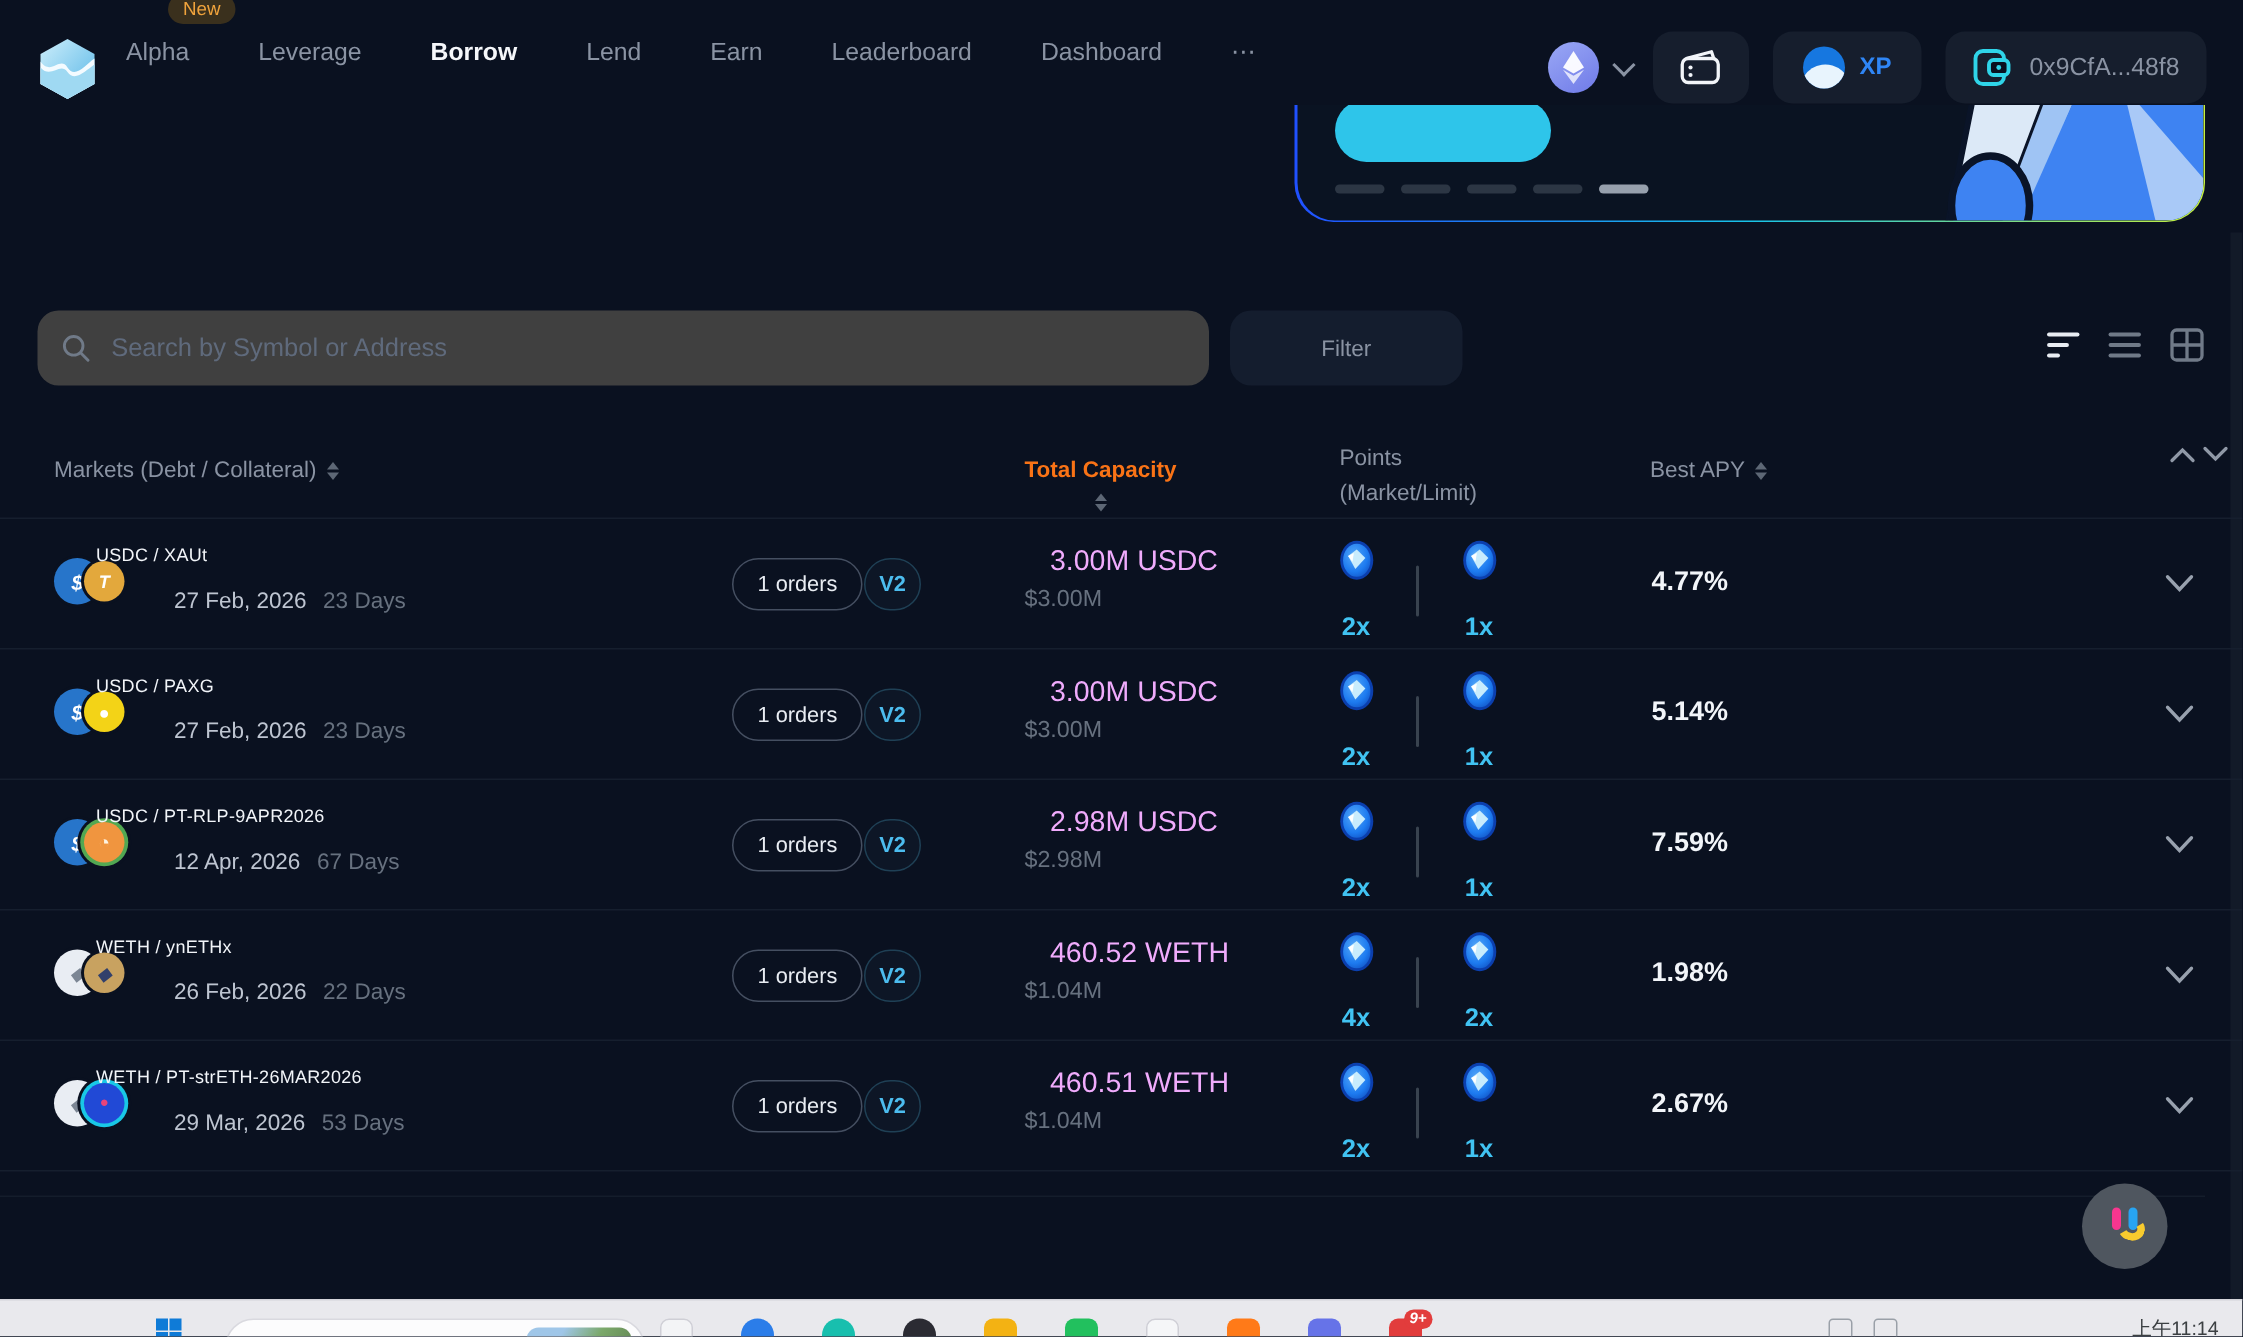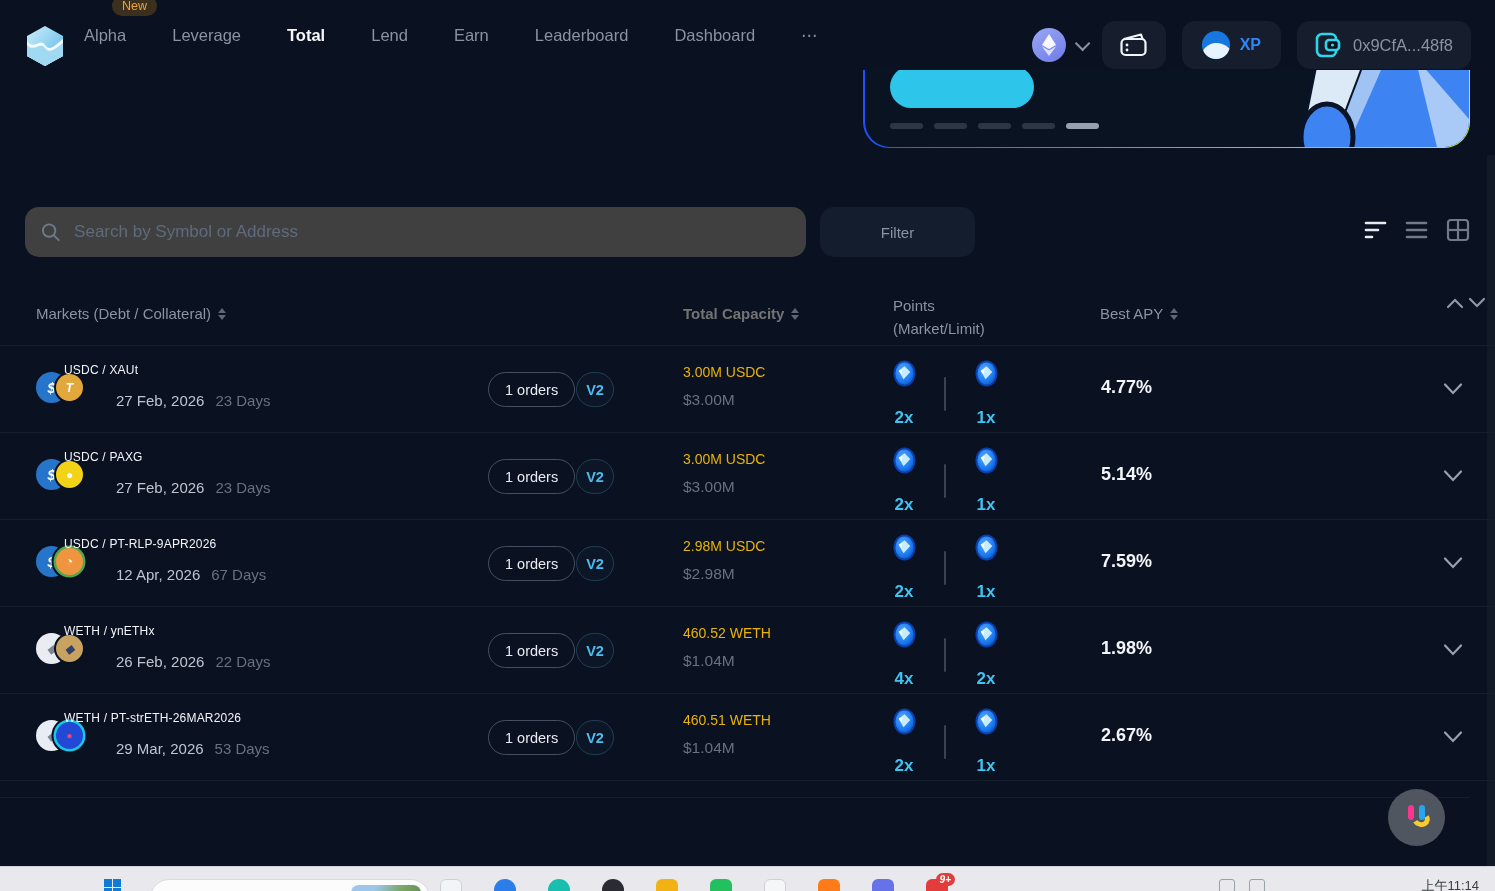--- a/index.html
+++ b/index.html
@@ -41,37 +41,37 @@
   .toolbar { position:absolute; top:207px; left:0; width:1495px; z-index:2; }
   .search-box { position:absolute; left:25px; top:0; width:781px; height:50px; background:#404040; border-radius:14px; display:flex; align-items:center; padding:0 16px; gap:14px; }
   .search-box input { background:transparent; border:none; outline:none; color:#c9d1dc; font-size:17px; width:100%; font-family:"Liberation Sans",sans-serif; }
   .search-box input::placeholder { color:#5f6a7c; }
   .filter-btn { position:absolute; left:820px; top:0; width:155px; height:50px; background:#141d2e; border-radius:14px; border:none; color:#8a93a3; font-size:15px; cursor:pointer; font-family:"Liberation Sans",sans-serif; }
   .view-toggles { position:absolute; right:25px; top:11px; display:flex; gap:18px; align-items:center; }
   .view-toggles svg { cursor:pointer; }
   
   .thead { position:absolute; top:285px; left:0; width:1495px; height:60px; z-index:2; }
   .th { position:absolute; color:#8a93a3; font-size:15px; display:flex; align-items:center; gap:7px; }
-  .th.white { color:#737373; font-weight:bold; }
+  .th.white { color:#f97316; font-weight:bold;flex-direction:column; }
   .sort-arrows { display:inline-flex; flex-direction:column; gap:2px; }
   .sort-arrows i { width:0; height:0; border-left:4.5px solid transparent; border-right:4.5px solid transparent; }
   .sort-arrows i.up { border-bottom:5.5px solid #5d6775; }
   .sort-arrows i.dn { border-top:5.5px solid #5d6775; }
   .rows { position:absolute; top:345px; left:0; width:1495px; border-top:1px solid #161f2e; z-index:2; }
   .row { position:relative; height:87px; border-bottom:1px solid #161f2e; cursor:pointer; }
   .pair-icons { position:absolute; left:36px; top:26px; display:flex; align-items:center; }
   .tok { width:31px; height:31px; border-radius:50%; display:grid; place-items:center; font-weight:bold; }
   .tok.b { width:27px; height:27px; margin-left:-11px; }
   .pair-name { position:absolute; left:64px; top:17px; font-size:12px; font-weight:normal; color:#f2f5f9; letter-spacing:.2px; }
   .pair-sub { position:absolute; left:82px; top:46px; font-size:15px;margin-left:34px; }
   .pair-sub .date { color:#bec5d1; margin-right:11px; }
   .pair-sub .days { color:#67717f; }
   .orders-pill { position:absolute; left:488px; top:26px; height:35px; padding:0 16px; border:1px solid #454f61; border-radius:18px; color:#e8ecf2; font-size:14.5px; display:flex; align-items:center; background:transparent; }
   .v2-pill { position:absolute; left:576px; top:26px; width:38px; height:35px; border:1px solid #1f4055; border-radius:18px; color:#4cbcee; font-size:14.5px; font-weight:bold; display:flex; align-items:center; justify-content:center; background:#0d1626; }
-  .cap { position:absolute; left:683px; top:18px; font-size:14px; color:#eab308; }
+  .cap { position:absolute; left:700px; top:18px; font-size:19px; color:#f0abfc; }
   .cap-usd { position:absolute; left:683px; top:45px; font-size:15.5px; color:#67717f; }
   .pt-group { position:absolute; left:878px; top:14px; display:flex; align-items:center; gap:14px; }
   .pt { display:flex; flex-direction:column; align-items:center; width:52px;gap:20px; }
   .pt .mult { color:#41c3f2; font-weight:bold; font-size:17px; margin-top:1px; }
   .pt-sep { width:2px; height:34px; background:#39434f; border-radius:1px; }
   .apy { position:absolute; left:1101px; top:31px; font-size:18px; font-weight:bold; color:#f2f5f9; }
   .row-chev { position:absolute; left:1443px; top:36px; }
   .table-footline { position:absolute; top:797px; left:0; width:1470px; height:1px; background:#141d2b; z-index:2; }
   
   .scroll-track { position:absolute; right:0; top:155px; width:8px; height:711px; background:#121a28; z-index:1; }
@@ -132,21 +132,21 @@
 
 <div class="navbar">
   <svg class="logo" viewBox="0 0 42 42">
     <path d="M21,1 L39,11 V31 L21,41 L3,31 V11 Z" fill="url(#logoG)"></path>
     <path d="M3,16 C10,26 16,12 21,20 C26,28 33,18 39,14 V31 L21,41 L3,31 Z" fill="#f4fbff"></path>
     <path d="M3,20 C10,28 16,16 21,23 C26,30 33,22 39,18 V31 L21,41 L3,31 Z" fill="#9fd9f2"></path>
   </svg>
   <div class="nav-links" id="nav-links">
       <div class="nav-item">Alpha<span class="nav-badge">New</span></div>
       <div class="nav-item">Leverage</div>
-      <div class="nav-item active">Total</div>
+      <div class="nav-item active">Borrow</div>
       <div class="nav-item">Lend</div>
       <div class="nav-item">Earn</div>
       <div class="nav-item">Leaderboard</div>
       <div class="nav-item">Dashboard</div>
       <div class="nav-item">⋯</div>
     </div>
   <div class="nav-right">
     <div class="net-select">
       <span class="net-icon">
         <svg width="16" height="22" viewBox="0 0 16 22">

